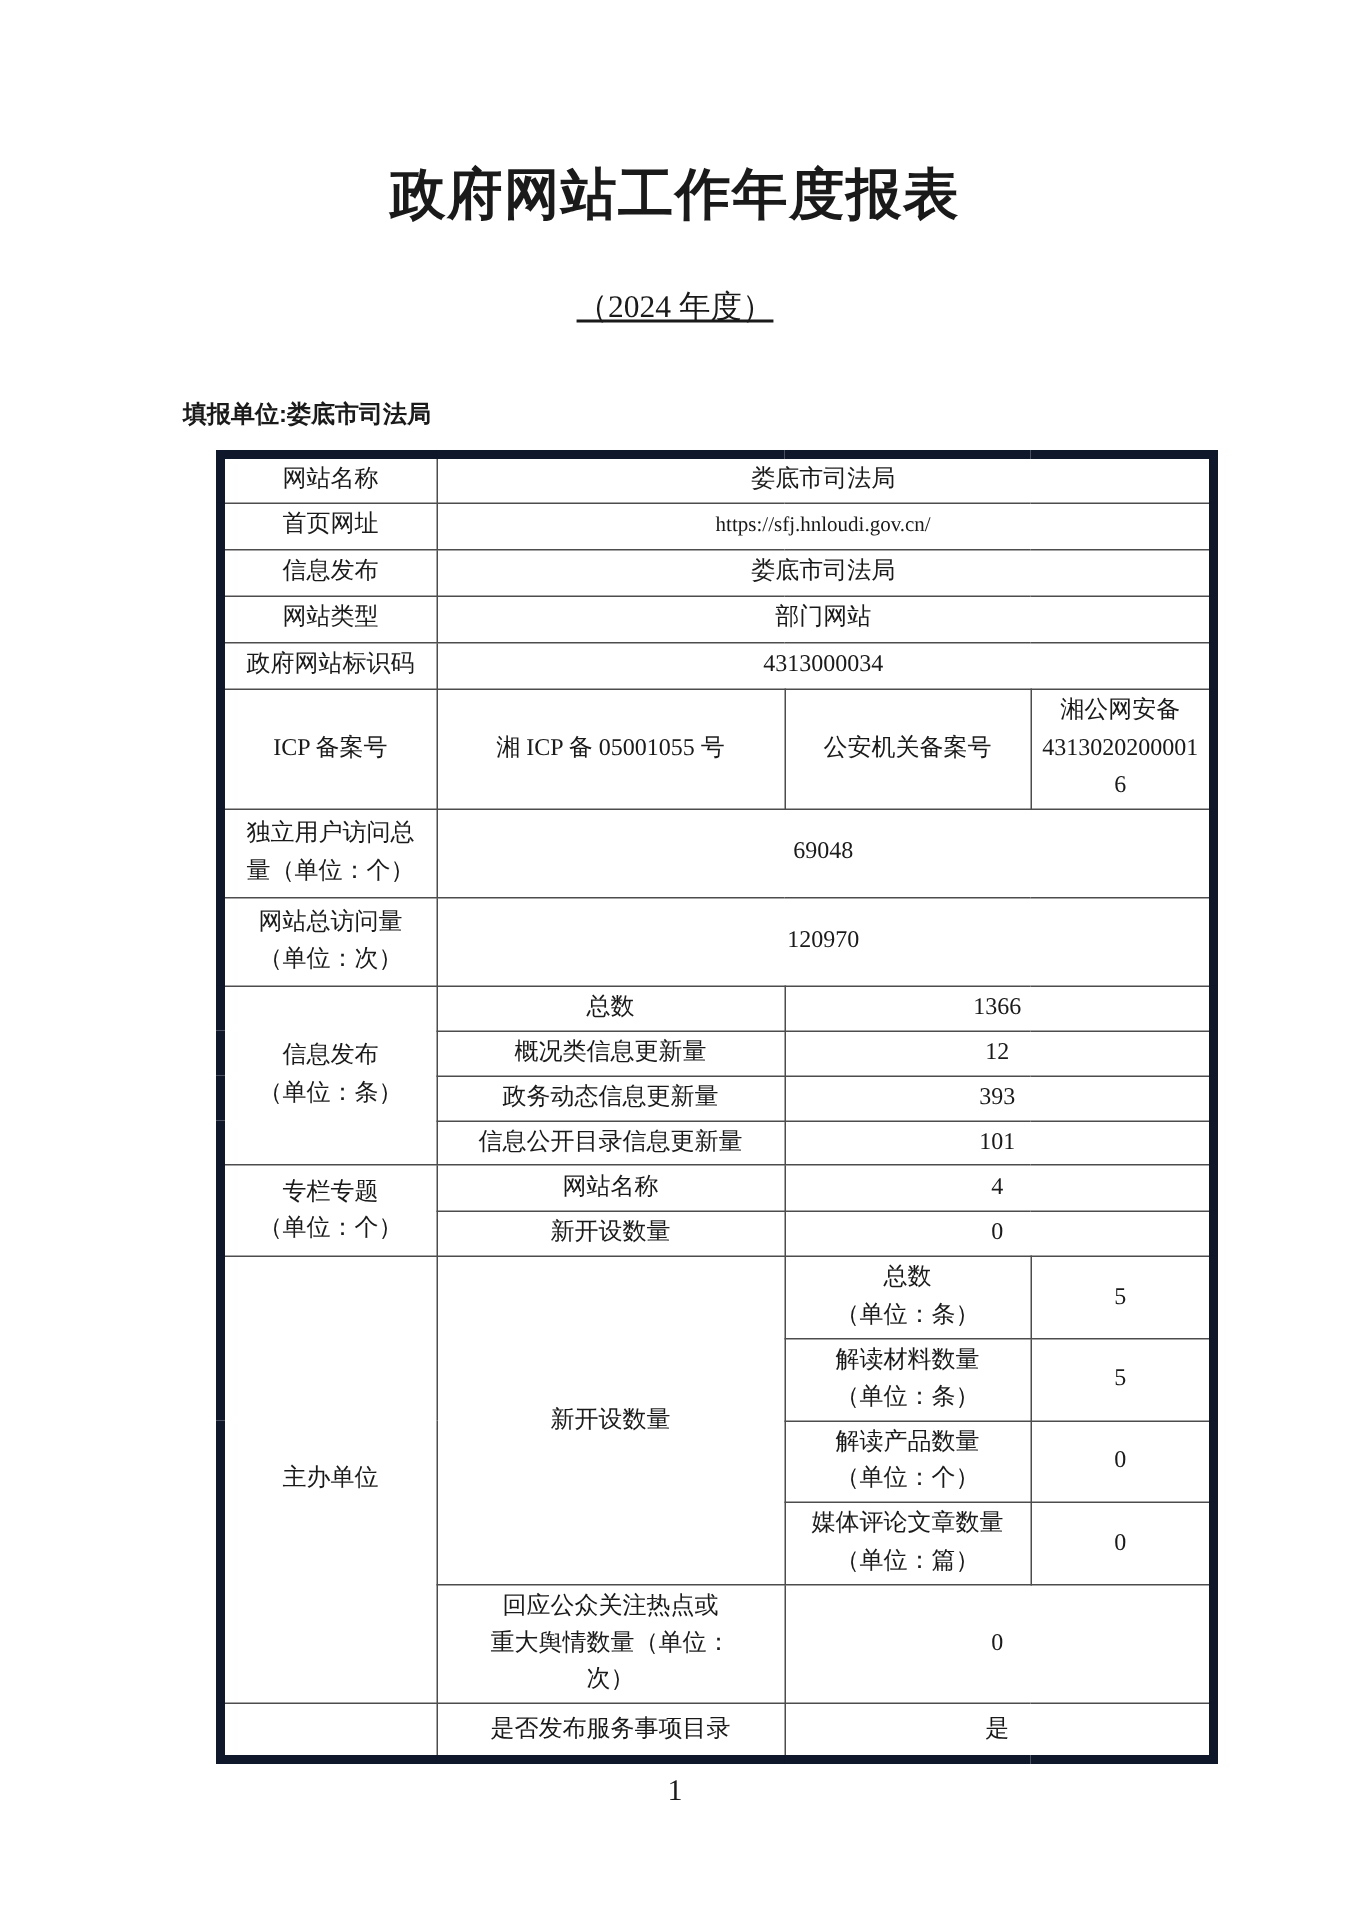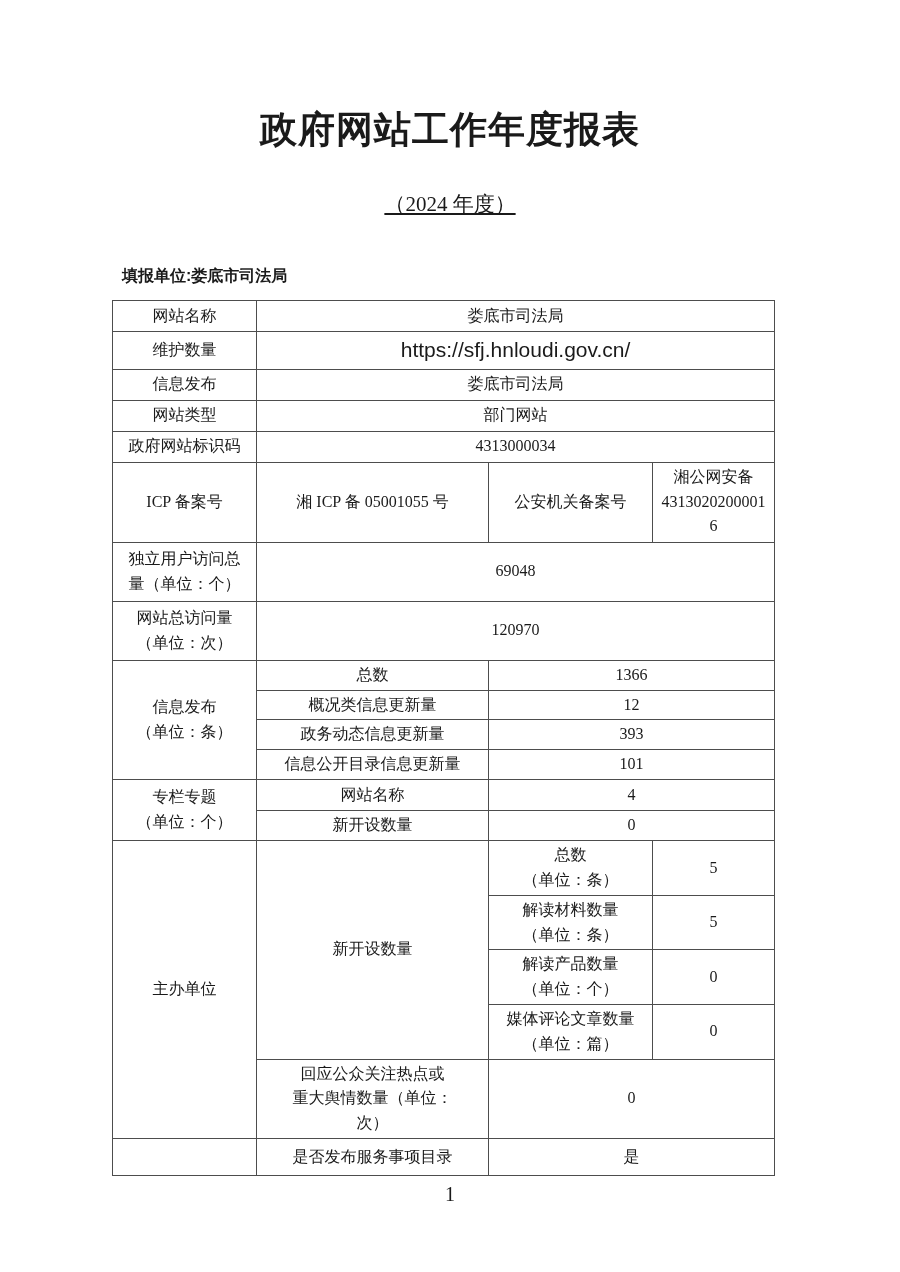--- a/index.html
+++ b/index.html
@@ -17,34 +17,34 @@
   .page-subtitle{
     position:absolute;left:0;top:190px;width:900px;
     text-align:center;font-size:21px;margin:0;text-decoration:underline;
   }
   .reporting-unit{
     position:absolute;left:122px;top:266px;
     font-size:16px;font-weight:700;
     font-family:Liberation Sans, sans-serif;
   }
   table.report{
-    position:absolute;left:112px;top:300px;width:662px;
+    position:absolute;left:144px;top:300px;width:662px;
     border-collapse:collapse;table-layout:fixed;
     font-size:16px;color:#1a1a1a;
-    border:1px solid #0f172a;
+    border:6px solid #0f172a;
   }
   table.report td{
     border:1px solid #4d4d4d;
     text-align:center;vertical-align:middle;
     padding:2px 6px;line-height:1.55;
     overflow:hidden;
   }
   .pre{white-space:pre-line;font-family:Liberation Serif, serif;}
   .ba{word-break:break-all;padding:2px 3px;}
-  .mono{font-family:Liberation Sans, sans-serif;font-size:21px;}
+  .mono{font-family:Liberation Serif, serif;font-size:14px;}
   .page-number{
     position:absolute;left:0;top:1183px;width:900px;
     text-align:center;font-size:20px;
   }
 </style>
 </head>
 <body>
 
 <h1 class="page-title">政府网站工作年度报表</h1>
 <div class="page-subtitle">（2024 年度）</div>
@@ -58,21 +58,21 @@
       <col style="width:122px">
   </colgroup>
 
   <tbody>
       <tr style="height:31px">
     <td>网站名称</td>
     <td colspan="3">娄底市司法局</td>
   </tr>
 
   <tr style="height:31px">
-    <td>维护数量</td>
+    <td>首页网址</td>
     <td colspan="3" class="mono">https://sfj.hnloudi.gov.cn/</td>
   </tr>
 
   <tr style="height:31px">
     <td>信息发布</td>
     <td colspan="3">娄底市司法局</td>
   </tr>
 
   <tr style="height:31px">
     <td>网站类型</td>

